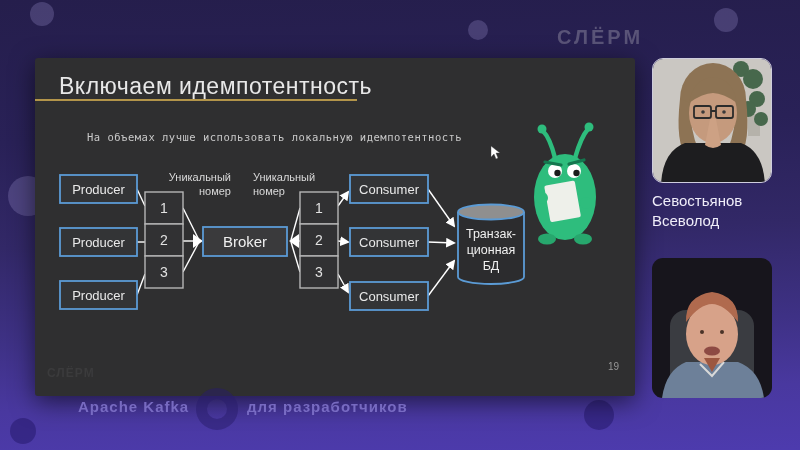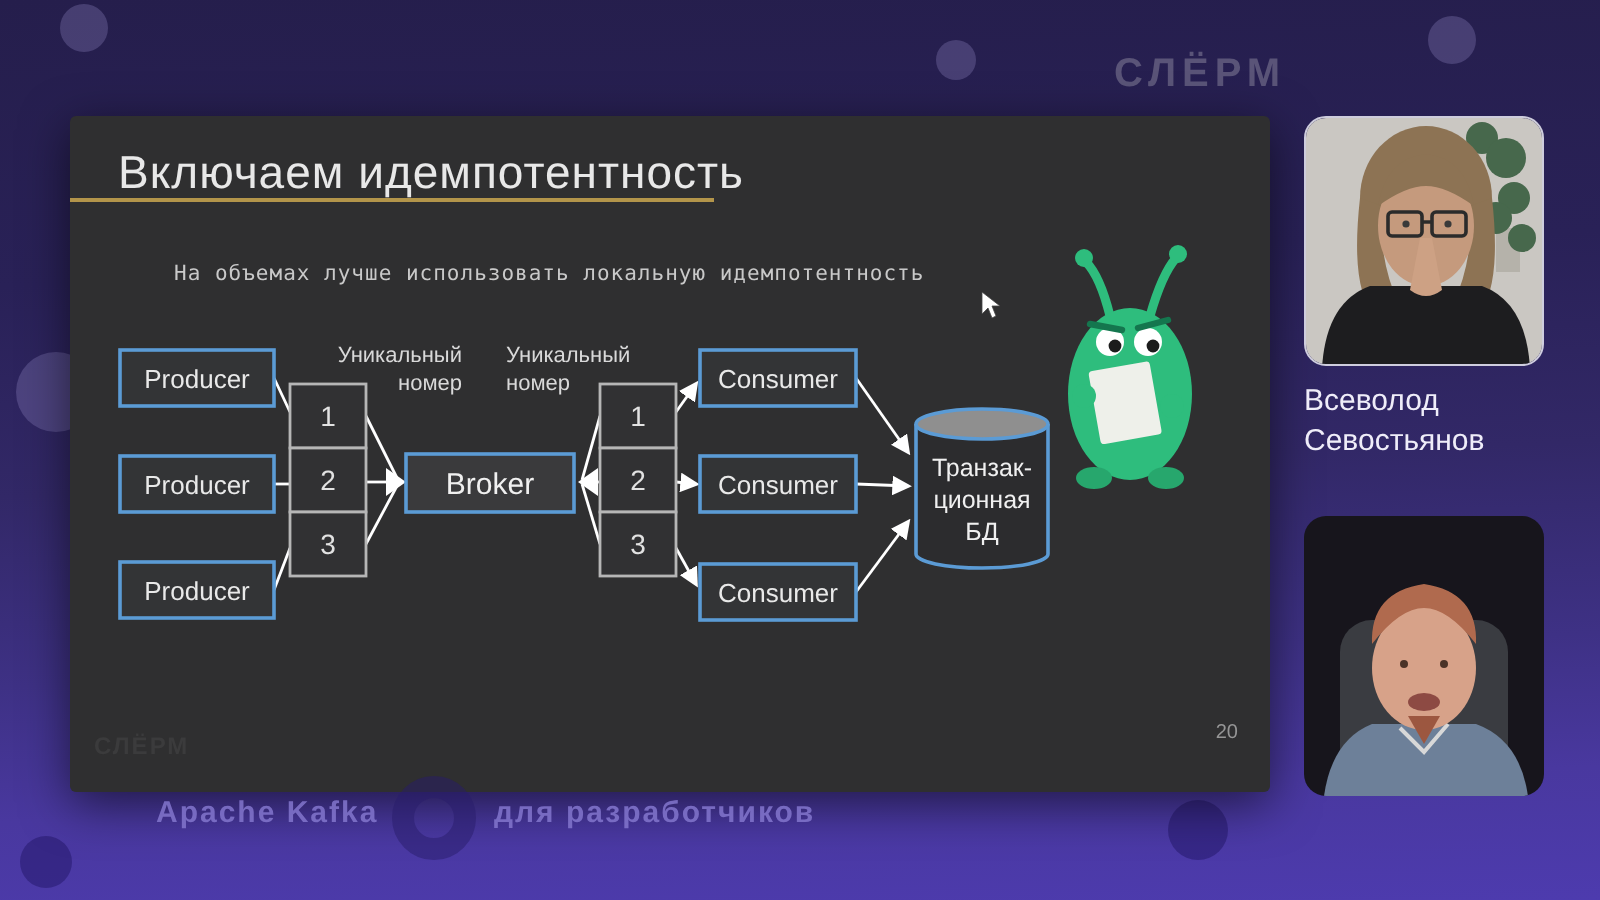--- a/index.html
+++ b/index.html
@@ -207,21 +207,21 @@
       <path d="M 549 102 L 534 106" stroke="#14764e" stroke-width="3.2" stroke-linecap="round"></path>
       <rect x="512" y="125" width="31" height="37" rx="2" fill="#eef0ea" transform="rotate(-10 527 143)"></rect>
       <circle cx="507" cy="140" r="6" fill="#2ebd7d"></circle>
       <circle cx="551" cy="145" r="6" fill="#2ebd7d"></circle>
     </g>
 
     <polygon points="456,88 456,99 459,96 461,101 463,100 461,95 465,95" fill="#ffffff" stroke="#444" stroke-width="0.4"></polygon>
   </svg>
 
   <div class="slide-watermark">СЛЁРМ</div>
-  <div class="page-number">20</div>
+  <div class="page-number">19</div>
 </div>
 
 <div class="webcam webcam-top">
   <svg viewBox="0 0 120 125" width="120" height="125">
     <rect x="0" y="0" width="120" height="125" fill="#cac7c2"></rect>
     <rect x="95" y="55" width="12" height="22" fill="#b5b2aa"></rect>
     <g fill="#47684c">
       <circle cx="88" cy="10" r="8"></circle>
       <circle cx="100" cy="20" r="10"></circle>
       <circle cx="82" cy="28" r="8"></circle>
@@ -238,22 +238,22 @@
     <rect x="41" y="47" width="17" height="12" rx="2" fill="none" stroke="#2b2b2b" stroke-width="1.8"></rect>
     <rect x="63" y="47" width="17" height="12" rx="2" fill="none" stroke="#2b2b2b" stroke-width="1.8"></rect>
     <line x1="58" y1="52" x2="63" y2="52" stroke="#2b2b2b" stroke-width="1.8"></line>
     <circle cx="50" cy="53" r="1.8" fill="#3a3a3a"></circle>
     <circle cx="71" cy="53" r="1.8" fill="#3a3a3a"></circle>
     <path d="M 52 86 L 57 60 L 63 60 L 68 86 Q 60 92 52 86 Z" fill="#cda184"></path>
   </svg>
 </div>
 
 <div class="speaker-block">
+  <div>Севостьянов</div>
   <div>Всеволод</div>
-  <div>Севостьянов</div>
 </div>
 
 <div class="webcam webcam-bottom">
   <svg viewBox="0 0 120 140" width="120" height="140">
     <rect x="0" y="0" width="120" height="140" fill="#17151c"></rect>
     <rect x="18" y="52" width="84" height="88" rx="16" fill="#3a3c41"></rect>
     <path d="M 10 140 Q 14 112 34 104 L 86 104 Q 108 112 112 140 Z" fill="#6d8099"></path>
     <path d="M 48 106 L 60 118 L 72 104" stroke="#d8d8d8" stroke-width="2" fill="none"></path>
     <ellipse cx="60" cy="76" rx="26" ry="31" fill="#d7a289"></ellipse>
     <path d="M 34 64 Q 33 38 60 34 Q 87 38 86 64 Q 72 46 60 46 Q 48 46 34 64 Z" fill="#b06a4e"></path>

